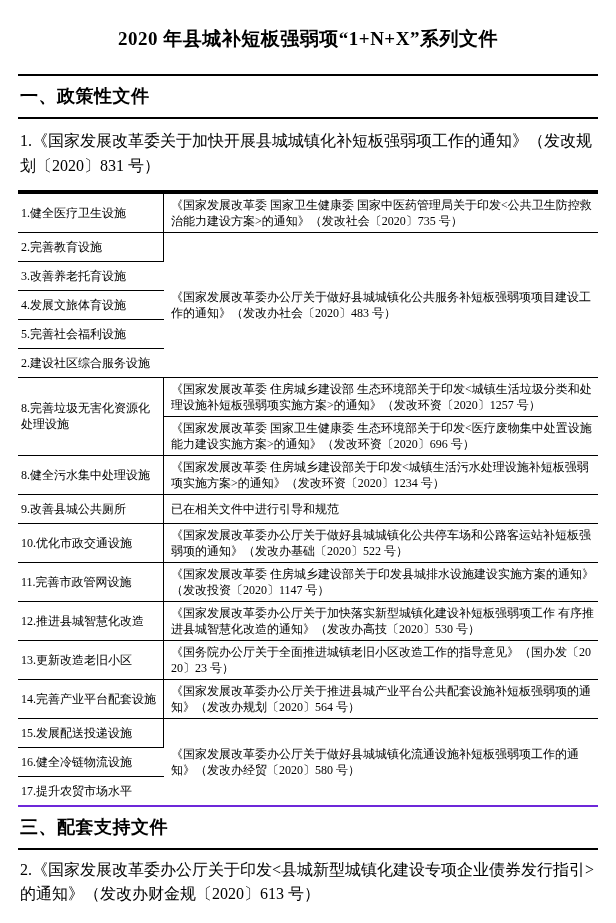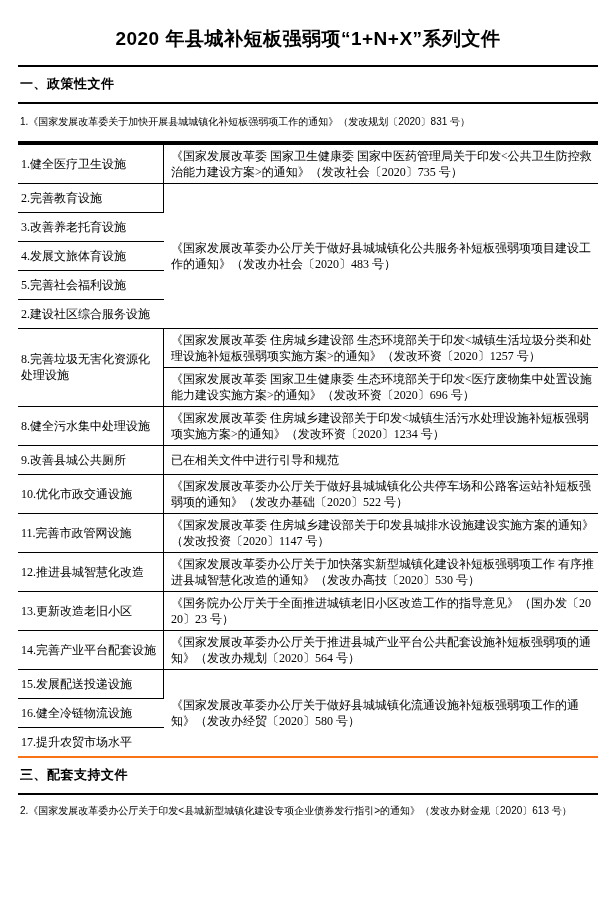--- a/index.html
+++ b/index.html
@@ -2,39 +2,39 @@
 <html><head>
 <meta charset="utf-8">
 <style>
   html, body { margin: 0; padding: 0; background: #ffffff; }
   .page {
     width: 616px; height: 923px; box-sizing: border-box;
     padding: 26px 18px 0 18px; background: #ffffff; color: #000000;
     overflow: hidden; position: relative;
   }
   .doc-title {
-    font-family: Liberation Sans, sans-serif;
+    font-family: Liberation Serif, serif;
     font-size: 19px; font-weight: 700; text-align: center;
-    margin: 0 0 13px 0; letter-spacing: 0.5px;
+    margin: 0 0 22px 0; letter-spacing: 0.5px;
   }
   .rule { height: 2px; background: #000000; }
   .sec-heading {
     font-family: "Liberation Sans", "DejaVu Sans", sans-serif;
-    font-weight: 700; font-size: 13px; padding: 8px 2px 9px 2px;
+    font-weight: 700; font-size: 18px; padding: 8px 2px 9px 2px;
     letter-spacing: 0.5px;
   }
   .item {
-    font-family: Liberation Sans, sans-serif;
-    font-size: 10px; line-height: 1.55; margin: 0; padding: 10px 2px 11px 2px;
+    font-family: Liberation Serif, serif;
+    font-size: 16px; line-height: 1.55; margin: 0; padding: 10px 2px 11px 2px;
     word-break: break-all;
   }
   .items-block .item { padding: 8px 2px 8px 2px; }
   table.doc-table {
     width: 100%; border-collapse: collapse;
-    border-top: 2px solid #000000; border-bottom: 2px solid #f97316;
+    border-top: 2px solid #000000; border-bottom: 2px solid #6d28d9;
     font-family: "Liberation Serif", "DejaVu Serif", serif;
     font-size: 12px;
   }
   .doc-table td {
     border: 1px solid #000000; border-left: 0;
     vertical-align: middle; line-height: 16px;
   }
   .doc-table td:last-child { border-right: 0; }
   .doc-table td.task { width: 140px; padding: 6px 2px 6px 3px; }
   .doc-table td.doc  { padding: 3px 2px 3px 7px; word-break: break-all; }

